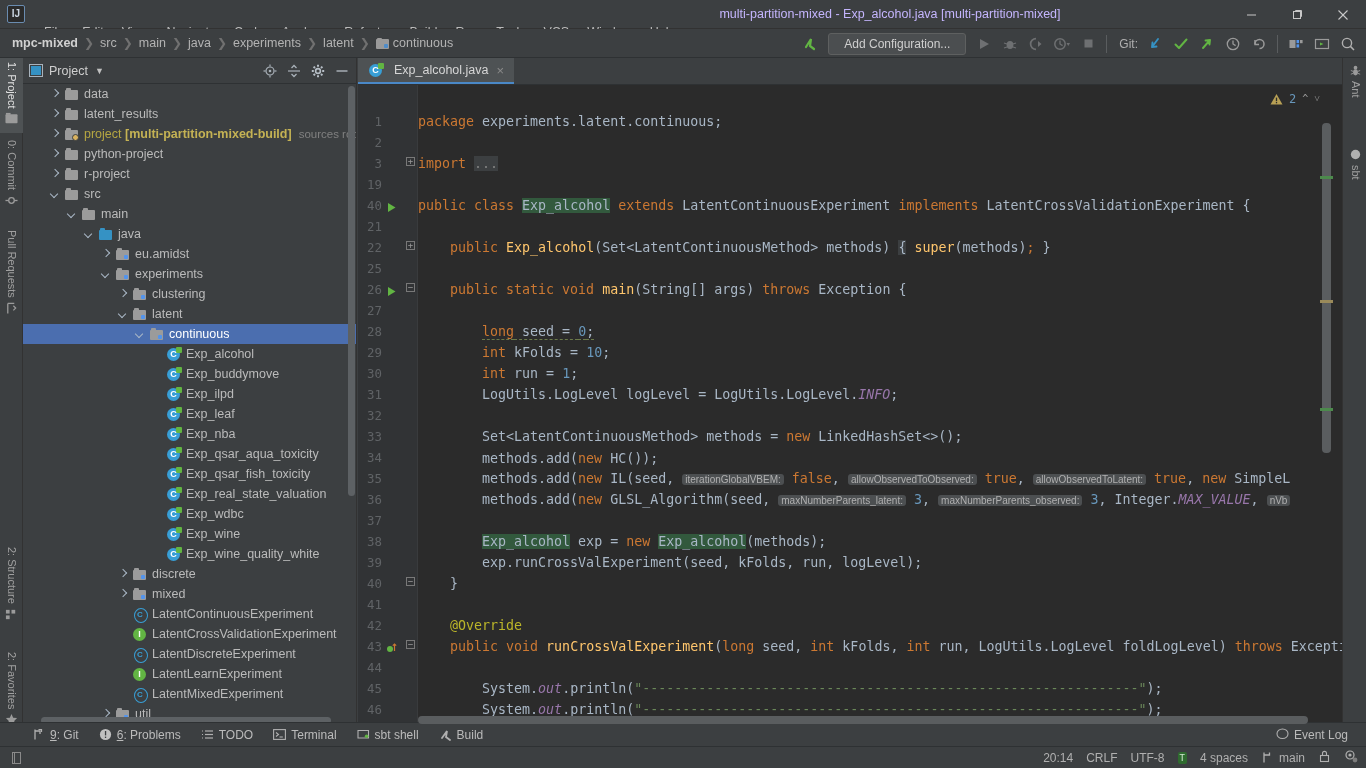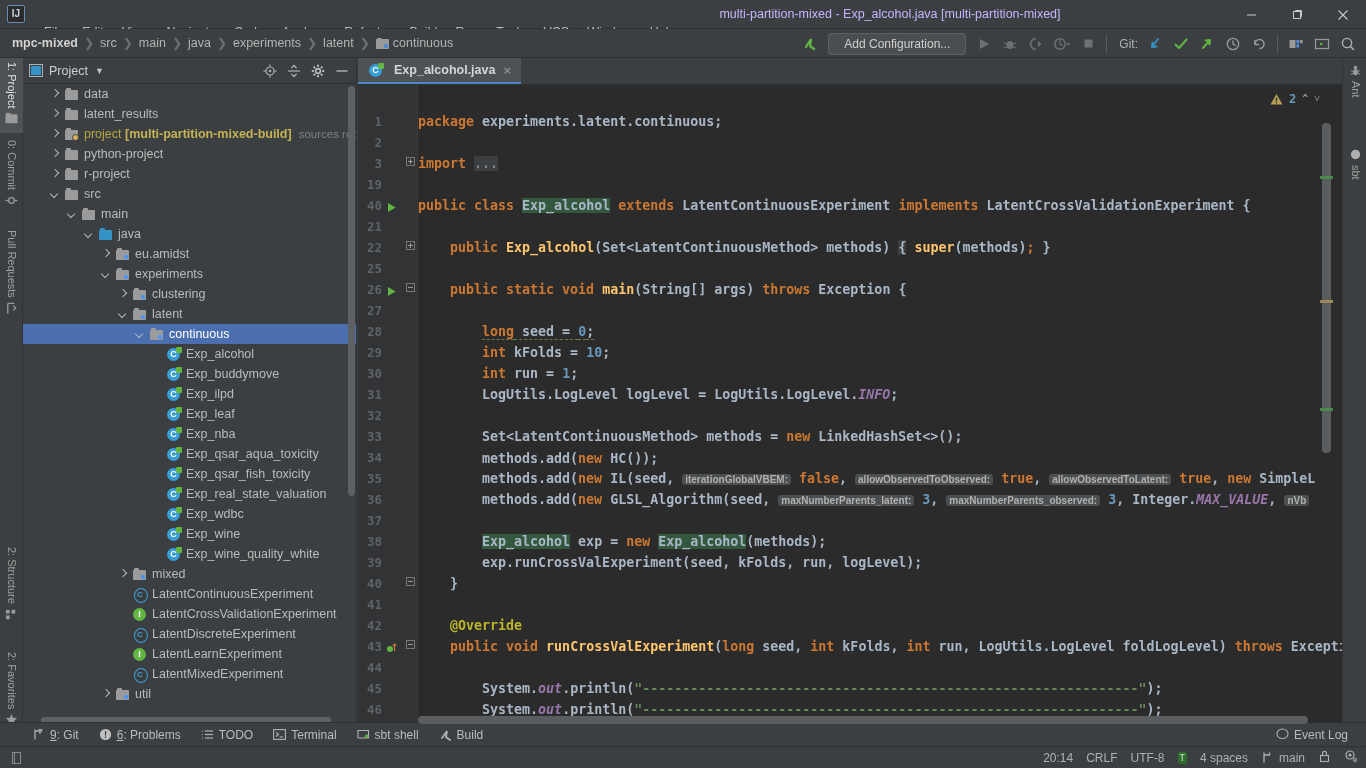--- a/index.html
+++ b/index.html
@@ -203,21 +203,20 @@
   }
   .tree-hscroll {
     position: absolute; left: 18px; bottom: 2px; width: 290px; height: 7px;
     background: #5d6164; border-radius: 4px;
   }
 
   
   .editor-area {
     position: absolute; left: 358px; top: 58px; width: 984px; height: 668px;
     background: #737373;
-    font-weight: bold;
   }
   .tabbar {
     height: 27px; background: #3c3f41; display: flex; align-items: stretch;
     border-bottom: 1px solid #2e3133;
   }
   .etab {
     display: flex; align-items: center; gap: 6px; padding: 0 10px;
     background: #4e5254; font-size: 12.5px; color: #d6d6d6;
     border-bottom: 2px solid #4a88c7;
   }
@@ -729,20 +728,27 @@
         <span class="jicon cls">
           <em></em>
         </span>
         <span>Exp_wine_quality_white</span>
       </div>
       <div class="tree-row" style="padding-left: 95px;">
         <span class="arrow right"></span>
         <span class="tf pkg">
           <i></i>
         </span>
+        <span>discrete</span>
+      </div>
+      <div class="tree-row" style="padding-left: 95px;">
+        <span class="arrow right"></span>
+        <span class="tf pkg">
+          <i></i>
+        </span>
         <span>mixed</span>
       </div>
       <div class="tree-row" style="padding-left: 95px;">
         <span class="arrow"></span>
         <span class="jicon absc"></span>
         <span>LatentContinuousExperiment</span>
       </div>
       <div class="tree-row" style="padding-left: 95px;">
         <span class="arrow"></span>
         <span class="jicon iface"></span>

